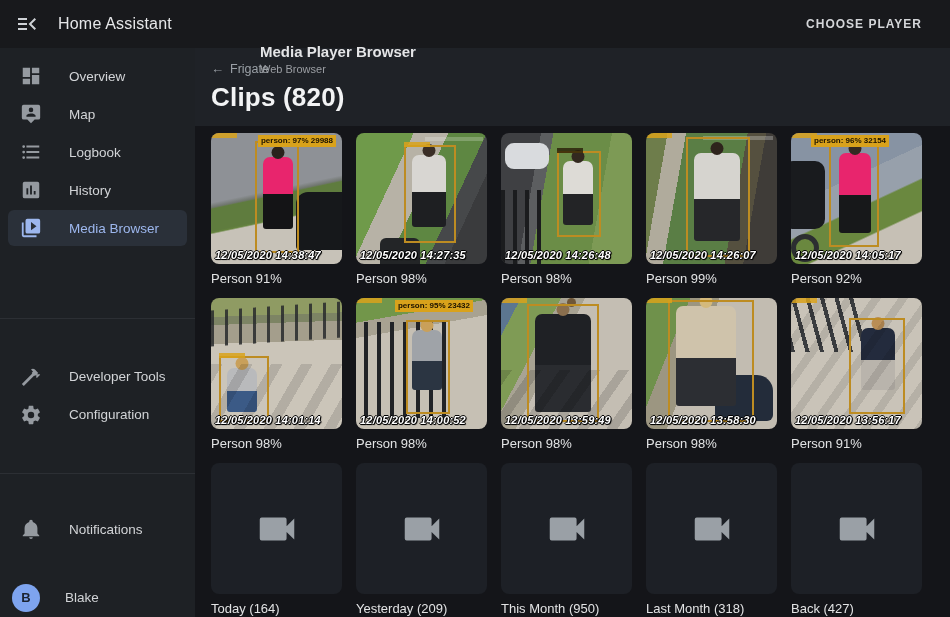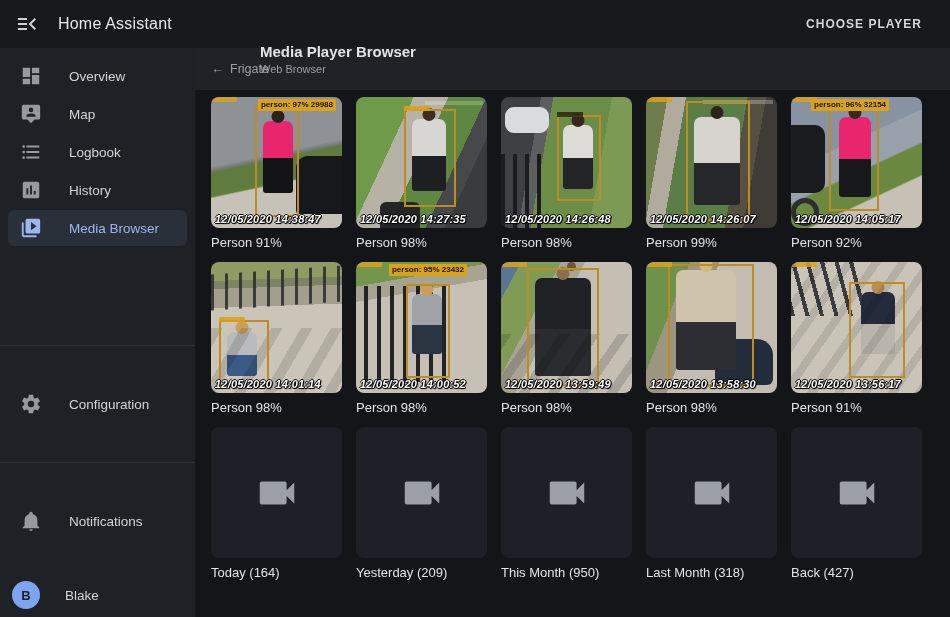--- a/index.html
+++ b/index.html
@@ -132,21 +132,21 @@
   .v6 .shade { background:repeating-linear-gradient(120deg,rgba(0,0,0,.12) 0 10px,transparent 10px 26px); top:50%; }
   .v6 .p { left:16px; top:70px; width:30px; height:44px; --torso:#b9babc; --legs:#3b5a86; --head:#c9a05a; }
   .v6 .bbox { left:8px; top:58px; width:50px; height:66px; }
   .v6 .mini-chip { left:8px; top:55px; }
 
   .v7 .bg { background:linear-gradient(170deg,#72964a 0 16%,#a8a291 16% 26%,#c6c0b4 26%); }
   .v7 .x1 { left:8px; top:24px; width:86px; height:96px;
             background:repeating-linear-gradient(90deg,#212326 0 4px,transparent 4px 13px); }
   .v7 .p { left:56px; top:32px; width:30px; height:60px; --torso:#9fa3a8; --legs:#2b3542; --head:#c9a05a; }
   .v7 .bbox { left:50px; top:22px; width:44px; height:94px; }
-  .v7 .chip { top:2px; right:20px; }
+  .v7 .chip { top:2px; right:14px; }
 
   .v8 .bg { background:linear-gradient(118deg,#5c7690 0 10%,#7f9b55 10% 30%,#a8a393 30% 42%,#c4beb3 42%); }
   .v8 .shade { background:repeating-linear-gradient(125deg,rgba(0,0,0,.14) 0 9px,transparent 9px 24px); top:55%; }
   .v8 .p { left:34px; top:16px; width:56px; height:98px; --torso:#1f2125; --legs:#2a2c30; --head:#8a6f4e; }
   .v8 .p::after { content:""; position:absolute; top:-16px; left:58%; width:9px; height:9px; border-radius:50%; background:#6e5638; }
   .v8 .bbox { left:26px; top:6px; width:72px; height:118px; }
 
   .v9 .bg { background:linear-gradient(112deg,#6f914b 0 24%,#9c9681 24% 40%,#c2bcb1 40%); }
   .v9 .x1 { right:4px; bottom:8px; width:58px; height:46px; background:#232c3a; border-radius:10px 16px 6px 6px; }
   .v9 .p { left:30px; top:8px; width:60px; height:100px; --torso:#cfc3ab; --legs:#2c2e33; --head:#d3b97c; }
@@ -223,20 +223,28 @@
           <svg viewBox="0 0 24 24">
             <path d="M4,6H2V20A2,2 0 0,0 4,22H18V20H4V6M20,2H8A2,2 0 0,0 6,4V16A2,2 0 0,0 8,18H20A2,2 0 0,0 22,16V4A2,2 0 0,0 20,2M12,14.5V5.5L18,10L12,14.5Z"></path>
           </svg>
         </span>
     <span class="nav-label">Media Browser</span>
   </div>
 </div>
   <div class="sidebar-spacer"></div>
   <div class="sidebar-divider"></div>
   <div class="nav-list" id="nav-bottom" style="padding-top:0;">
+  <div class="nav-item">
+    <span class="nav-icon">
+          <svg viewBox="0 0 24 24">
+            <path d="M2,19.63L13.43,8.2L12.72,7.5L14.14,6.07L12,3.89C13.2,2.7 15.09,2.7 16.27,3.89L19.87,7.5L18.45,8.91H21.29L22,9.62L18.45,13.21L17.74,12.5V9.62L16.27,11.04L15.56,10.33L4.13,21.76L2,19.63Z"></path>
+          </svg>
+        </span>
+    <span class="nav-label">Developer Tools</span>
+  </div>
 
   <div class="nav-item">
     <span class="nav-icon">
           <svg viewBox="0 0 24 24">
             <path d="M12,15.5A3.5,3.5 0 0,1 8.5,12A3.5,3.5 0 0,1 12,8.5A3.5,3.5 0 0,1 15.5,12A3.5,3.5 0 0,1 12,15.5M19.43,12.97C19.47,12.65 19.5,12.33 19.5,12C19.5,11.67 19.47,11.34 19.43,11L21.54,9.37C21.73,9.22 21.78,8.95 21.66,8.73L19.66,5.27C19.54,5.05 19.27,4.96 19.05,5.05L16.56,6.05C16.04,5.66 15.5,5.32 14.87,5.07L14.5,2.42C14.46,2.18 14.25,2 14,2H10C9.75,2 9.54,2.18 9.5,2.42L9.13,5.07C8.5,5.32 7.96,5.66 7.44,6.05L4.95,5.05C4.73,4.96 4.46,5.05 4.34,5.27L2.34,8.73C2.21,8.95 2.27,9.22 2.46,9.37L4.57,11C4.53,11.34 4.5,11.67 4.5,12C4.5,12.33 4.53,12.65 4.57,12.97L2.46,14.63C2.27,14.78 2.21,15.05 2.34,15.27L4.34,18.73C4.46,18.95 4.73,19.03 4.95,18.95L7.44,17.94C7.96,18.34 8.5,18.68 9.13,18.93L9.5,21.58C9.54,21.82 9.75,22 10,22H14C14.25,22 14.46,21.82 14.5,21.58L14.87,18.93C15.5,18.67 16.04,18.34 16.56,17.94L19.05,18.95C19.27,19.03 19.54,18.95 19.66,18.73L21.66,15.27C21.78,15.05 21.73,14.78 21.54,14.63L19.43,12.97Z"></path>
           </svg>
         </span>
     <span class="nav-label">Configuration</span>
   </div>
 </div>
@@ -254,20 +262,21 @@
     <span class="user-name">Blake</span>
   </div>
 </div>
 
 <div class="content">
   <div class="content-header">
     <div class="back-link">
       <span class="back-arrow"></span>
       <span>Frigate</span>
     </div>
+    <h1 class="page-heading">Clips (820)</h1>
   </div>
   <div class="grid" id="clips-grid">
   <div class="cell v1">
     <div class="thumb">
       <div class="bg"></div>
       <div class="x1"></div>
       <div class="x2"></div>
       <div class="p"></div>
       <div class="shade"></div>
       <div class="bbox"></div>

